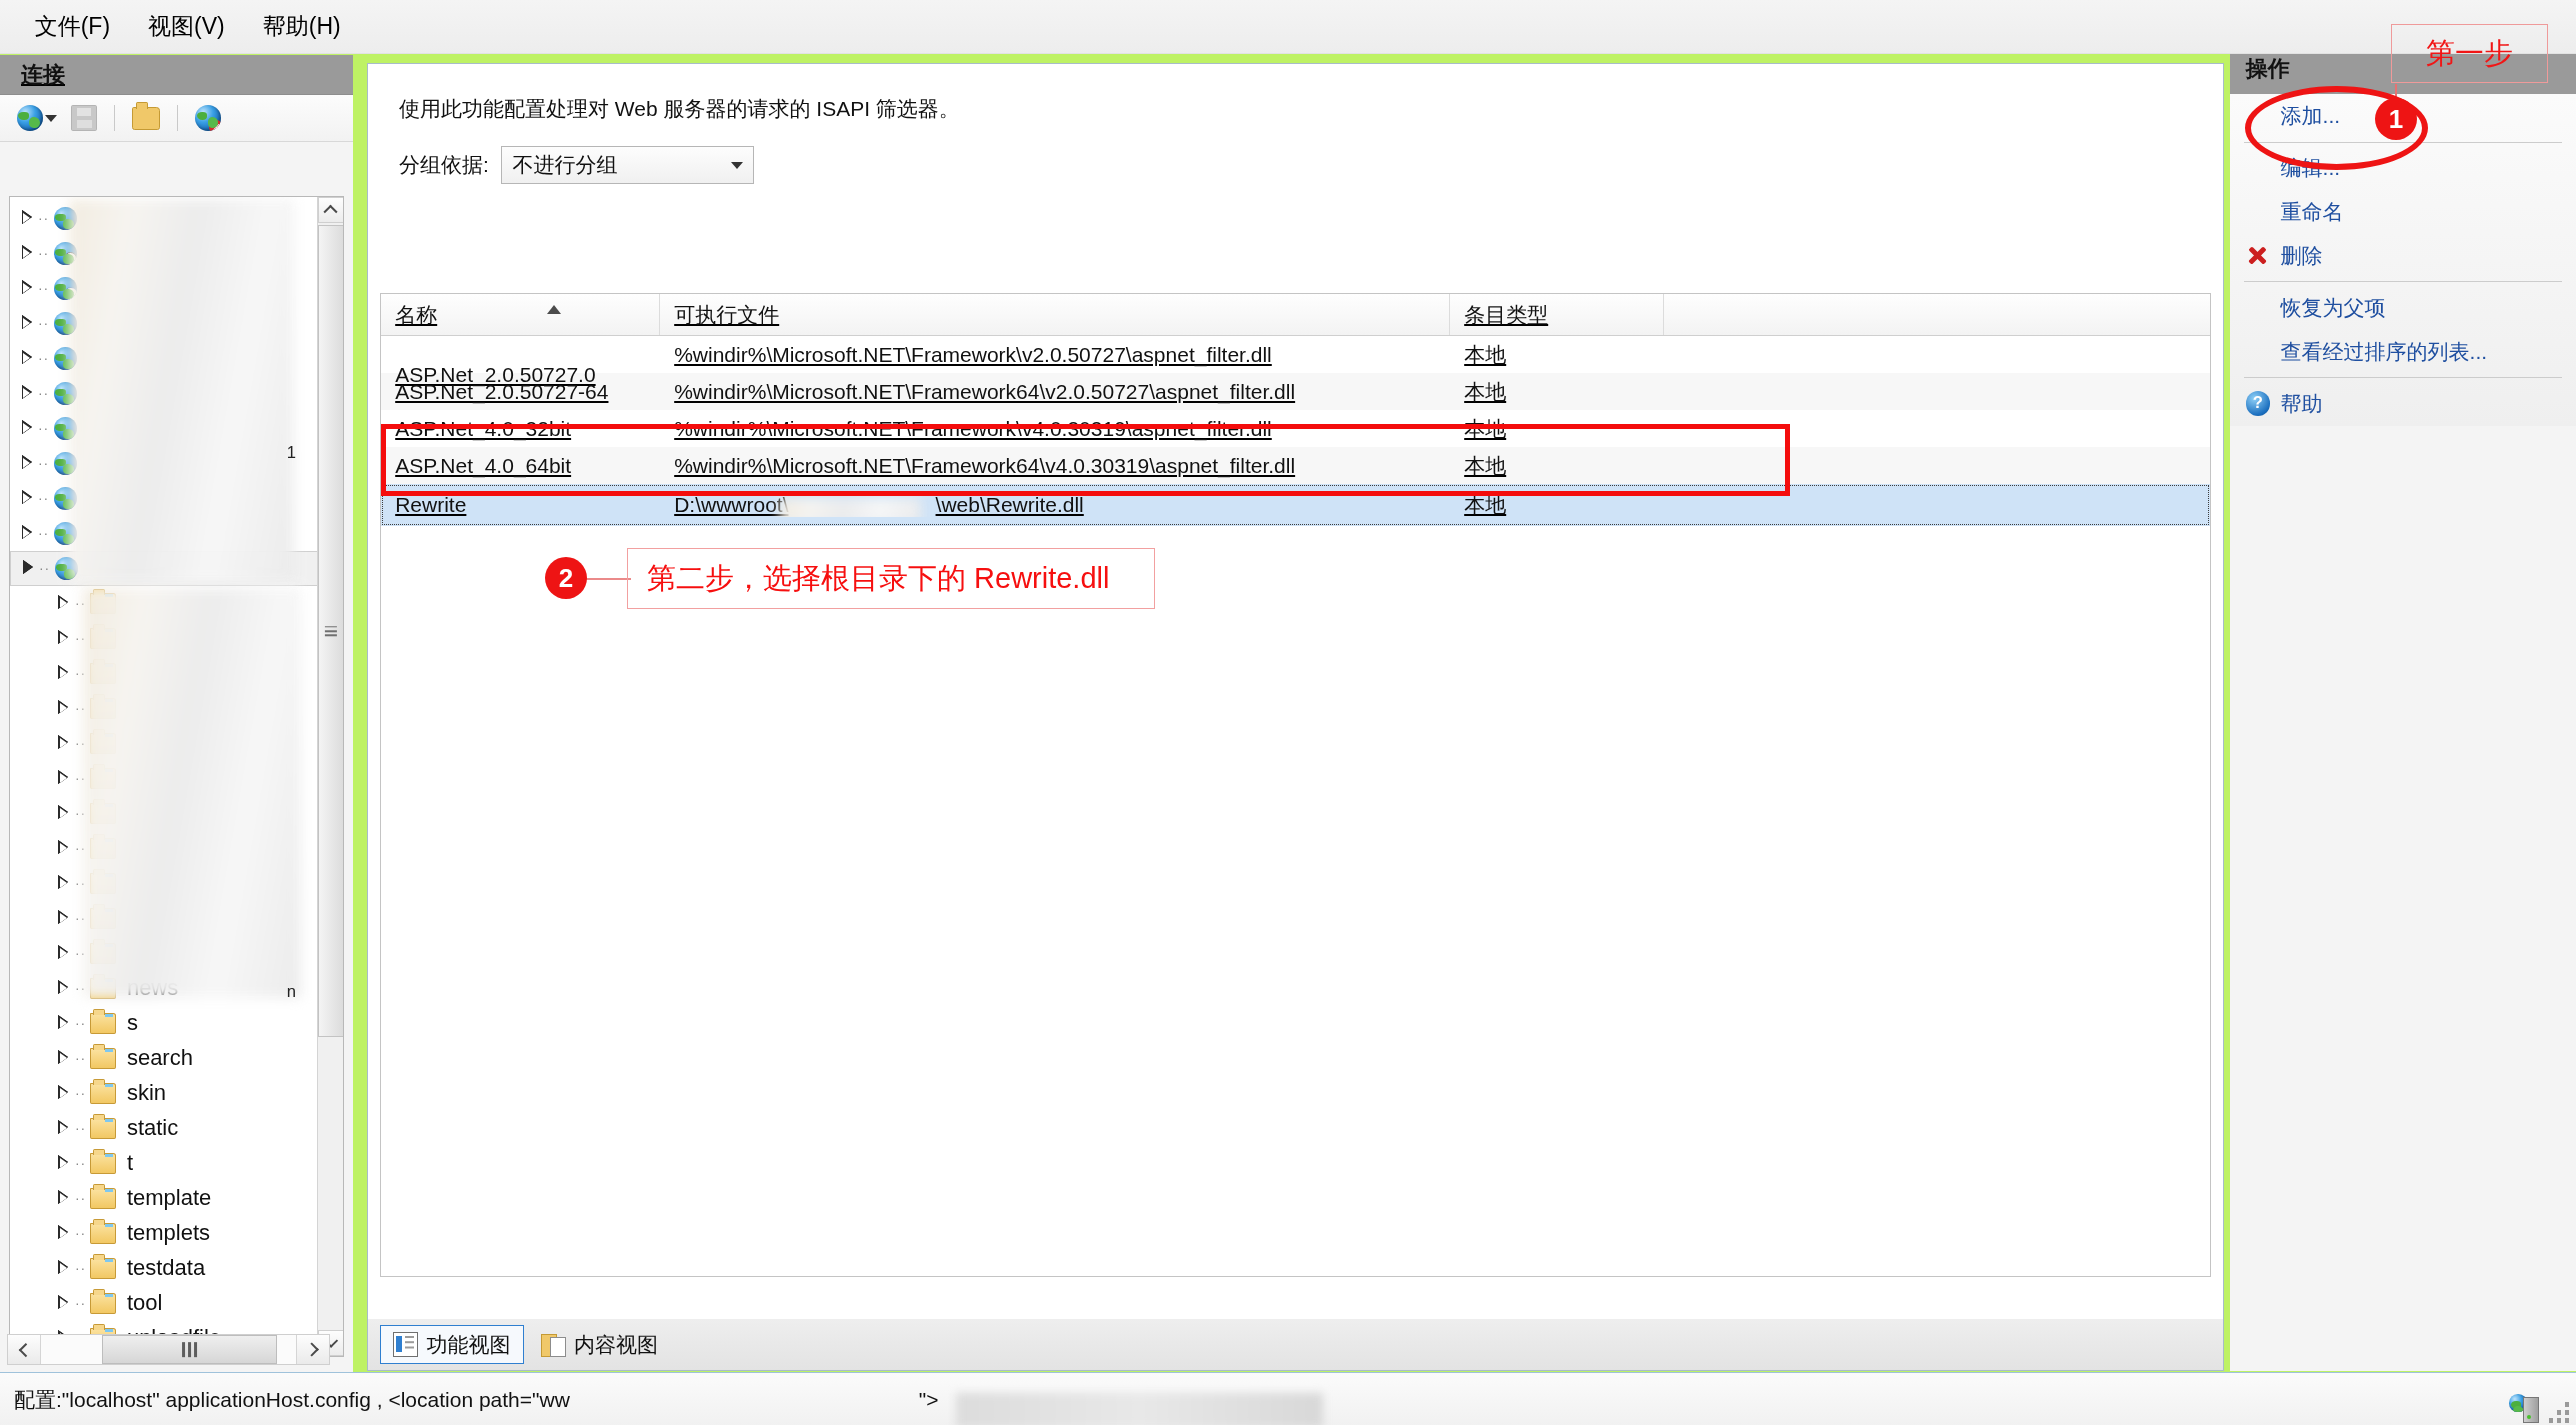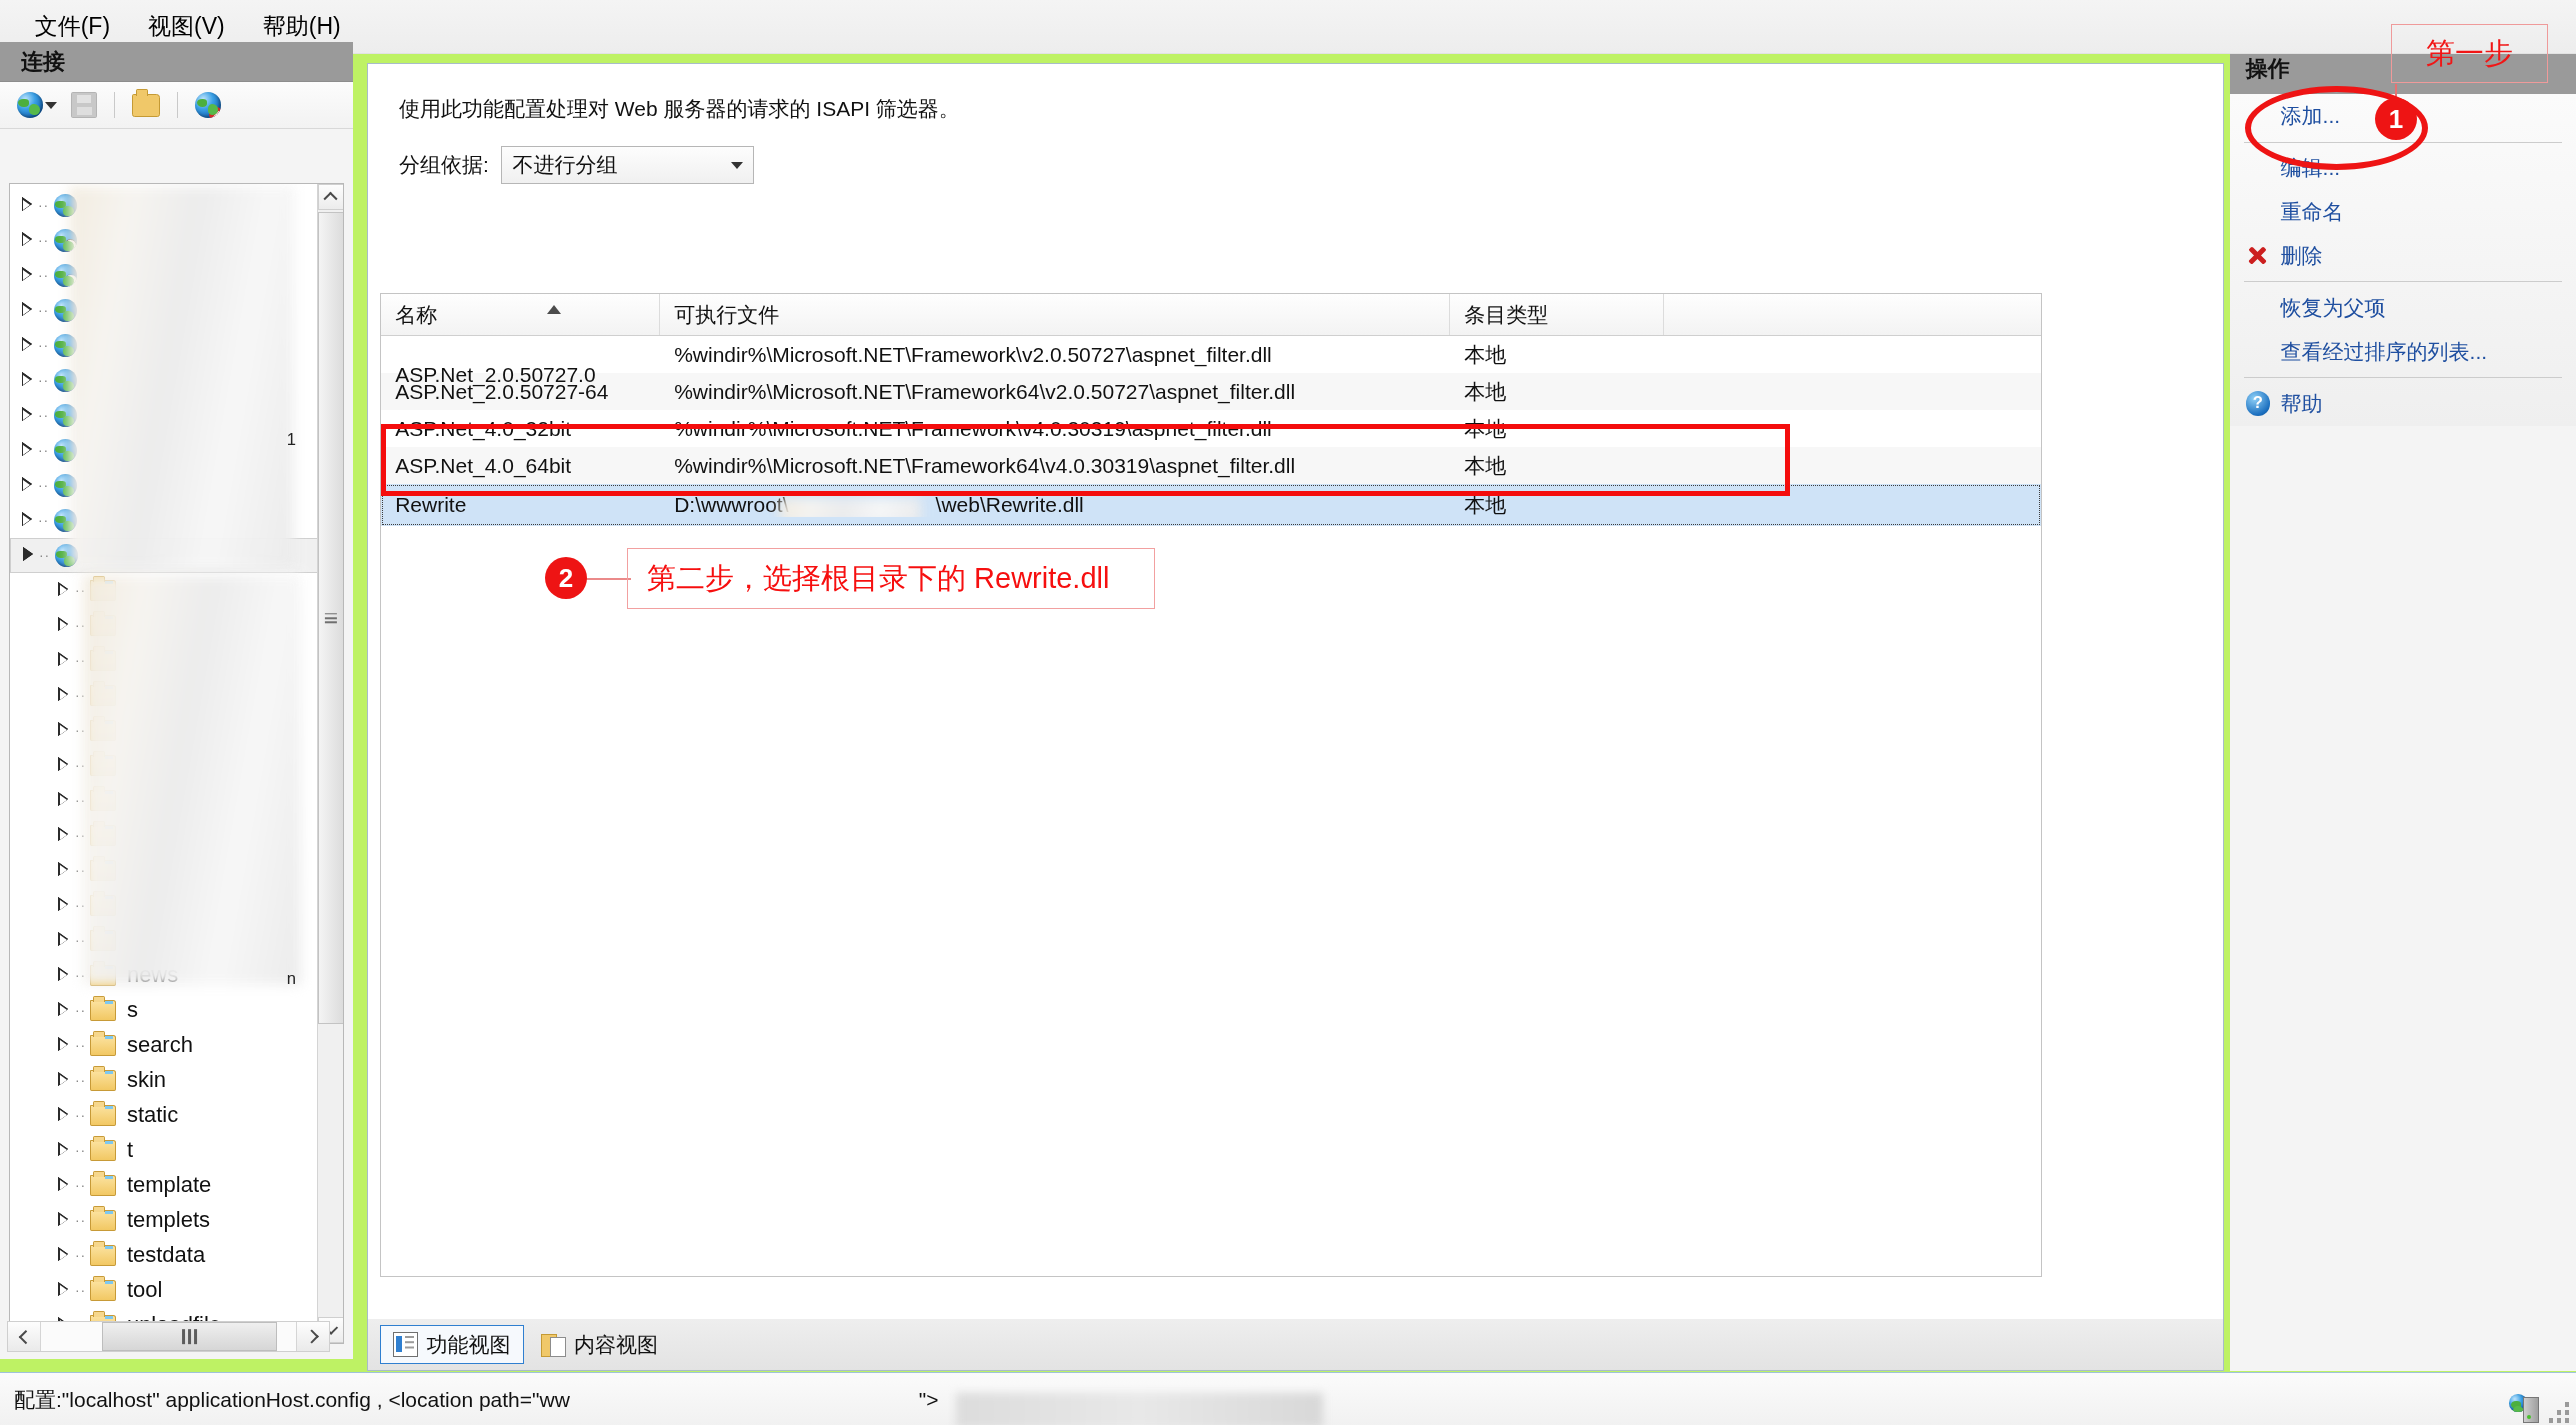--- a/index.html
+++ b/index.html
@@ -18,22 +18,23 @@
     display: flex; align-items: center; padding-left: 15.7px;
     border-bottom: 0.9px solid #e2e2e2;
   }
   .menubar .mi {
     font-size: 23px; color: #000; padding: 5.2px 19px; cursor: default;
     white-space: nowrap;
   }
 
   
   .left-pane {
-    position: absolute; left: 0; top: 42px; width: 353px; height: 1317px;
+    position: absolute; left: 0; top: 55px; width: 353px; height: 1317px;
     background: #f4f4f4;
+    text-decoration: underline;
   }
   .pane-header {
     height: 40px; background: #9a9a9a;
     display: flex; align-items: center; padding-left: 21px;
     border-bottom: 0.9px solid #8d8d8d;
   }
   .pane-header span { font-size: 22px; font-weight: bold; color: #111; }
   .conn-toolbar {
     height: 47px;
     background: linear-gradient(to bottom,#fcfcfc 0%,#f2f2f2 100%);
@@ -138,22 +139,22 @@
   .page-title { font-size: 33px; color: #000; }
   .page-desc { font-size: 21px; color: #111; padding: 31px 0 0 31px; }
   .group-row { display: flex; align-items: center; padding: 23px 0 0 31px; gap: 12.2px; }
   .group-label { font-size: 21px; color: #111; }
   .group-select {
     width: 253px; height: 38px; background: linear-gradient(to bottom,#fdfdfd,#f0f0f0);
     border: 0.9px solid #b6b6b6; display: flex; align-items: center; justify-content: space-between;
     padding: 0 10.5px; font-size: 21px; color: #111;
   }
   .grid {
-    position: absolute; left: 12.2px; top: 229px; width: 1662px; height: 984px;
-    border: 0.9px solid #c4c4c4; background: #fff;
+    position: absolute; left: 12.2px; top: 229px; width: 1831px; height: 984px;
+    border: 0.9px solid #c4c4c4; background: #fff; text-decoration: underline;
   }
   .grid-head { display: flex; height: 42px;
     background: linear-gradient(to bottom,#fefefe,#f3f3f3); border-bottom: 0.9px solid #cfcfcf; }
   .gh { font-size: 21px; color: #111; display:flex; align-items:center; padding-left: 14px;
     border-right: 0.9px solid #dcdcdc; position: relative; }
   .sort-asc { position:absolute; left: 166px; top: 10.5px; width:0; height:0;
     border-left: 7.9px solid transparent; border-right: 7.9px solid transparent; border-bottom: 9.6px solid #4c4c4c; }
   .grow { display: flex; height: 37px; align-items: center; }
   .grow.alt { background: #f7f7f7; }
   .gc { font-size: 21px; color: #111; padding-left: 14px; overflow: hidden; white-space: nowrap; }

